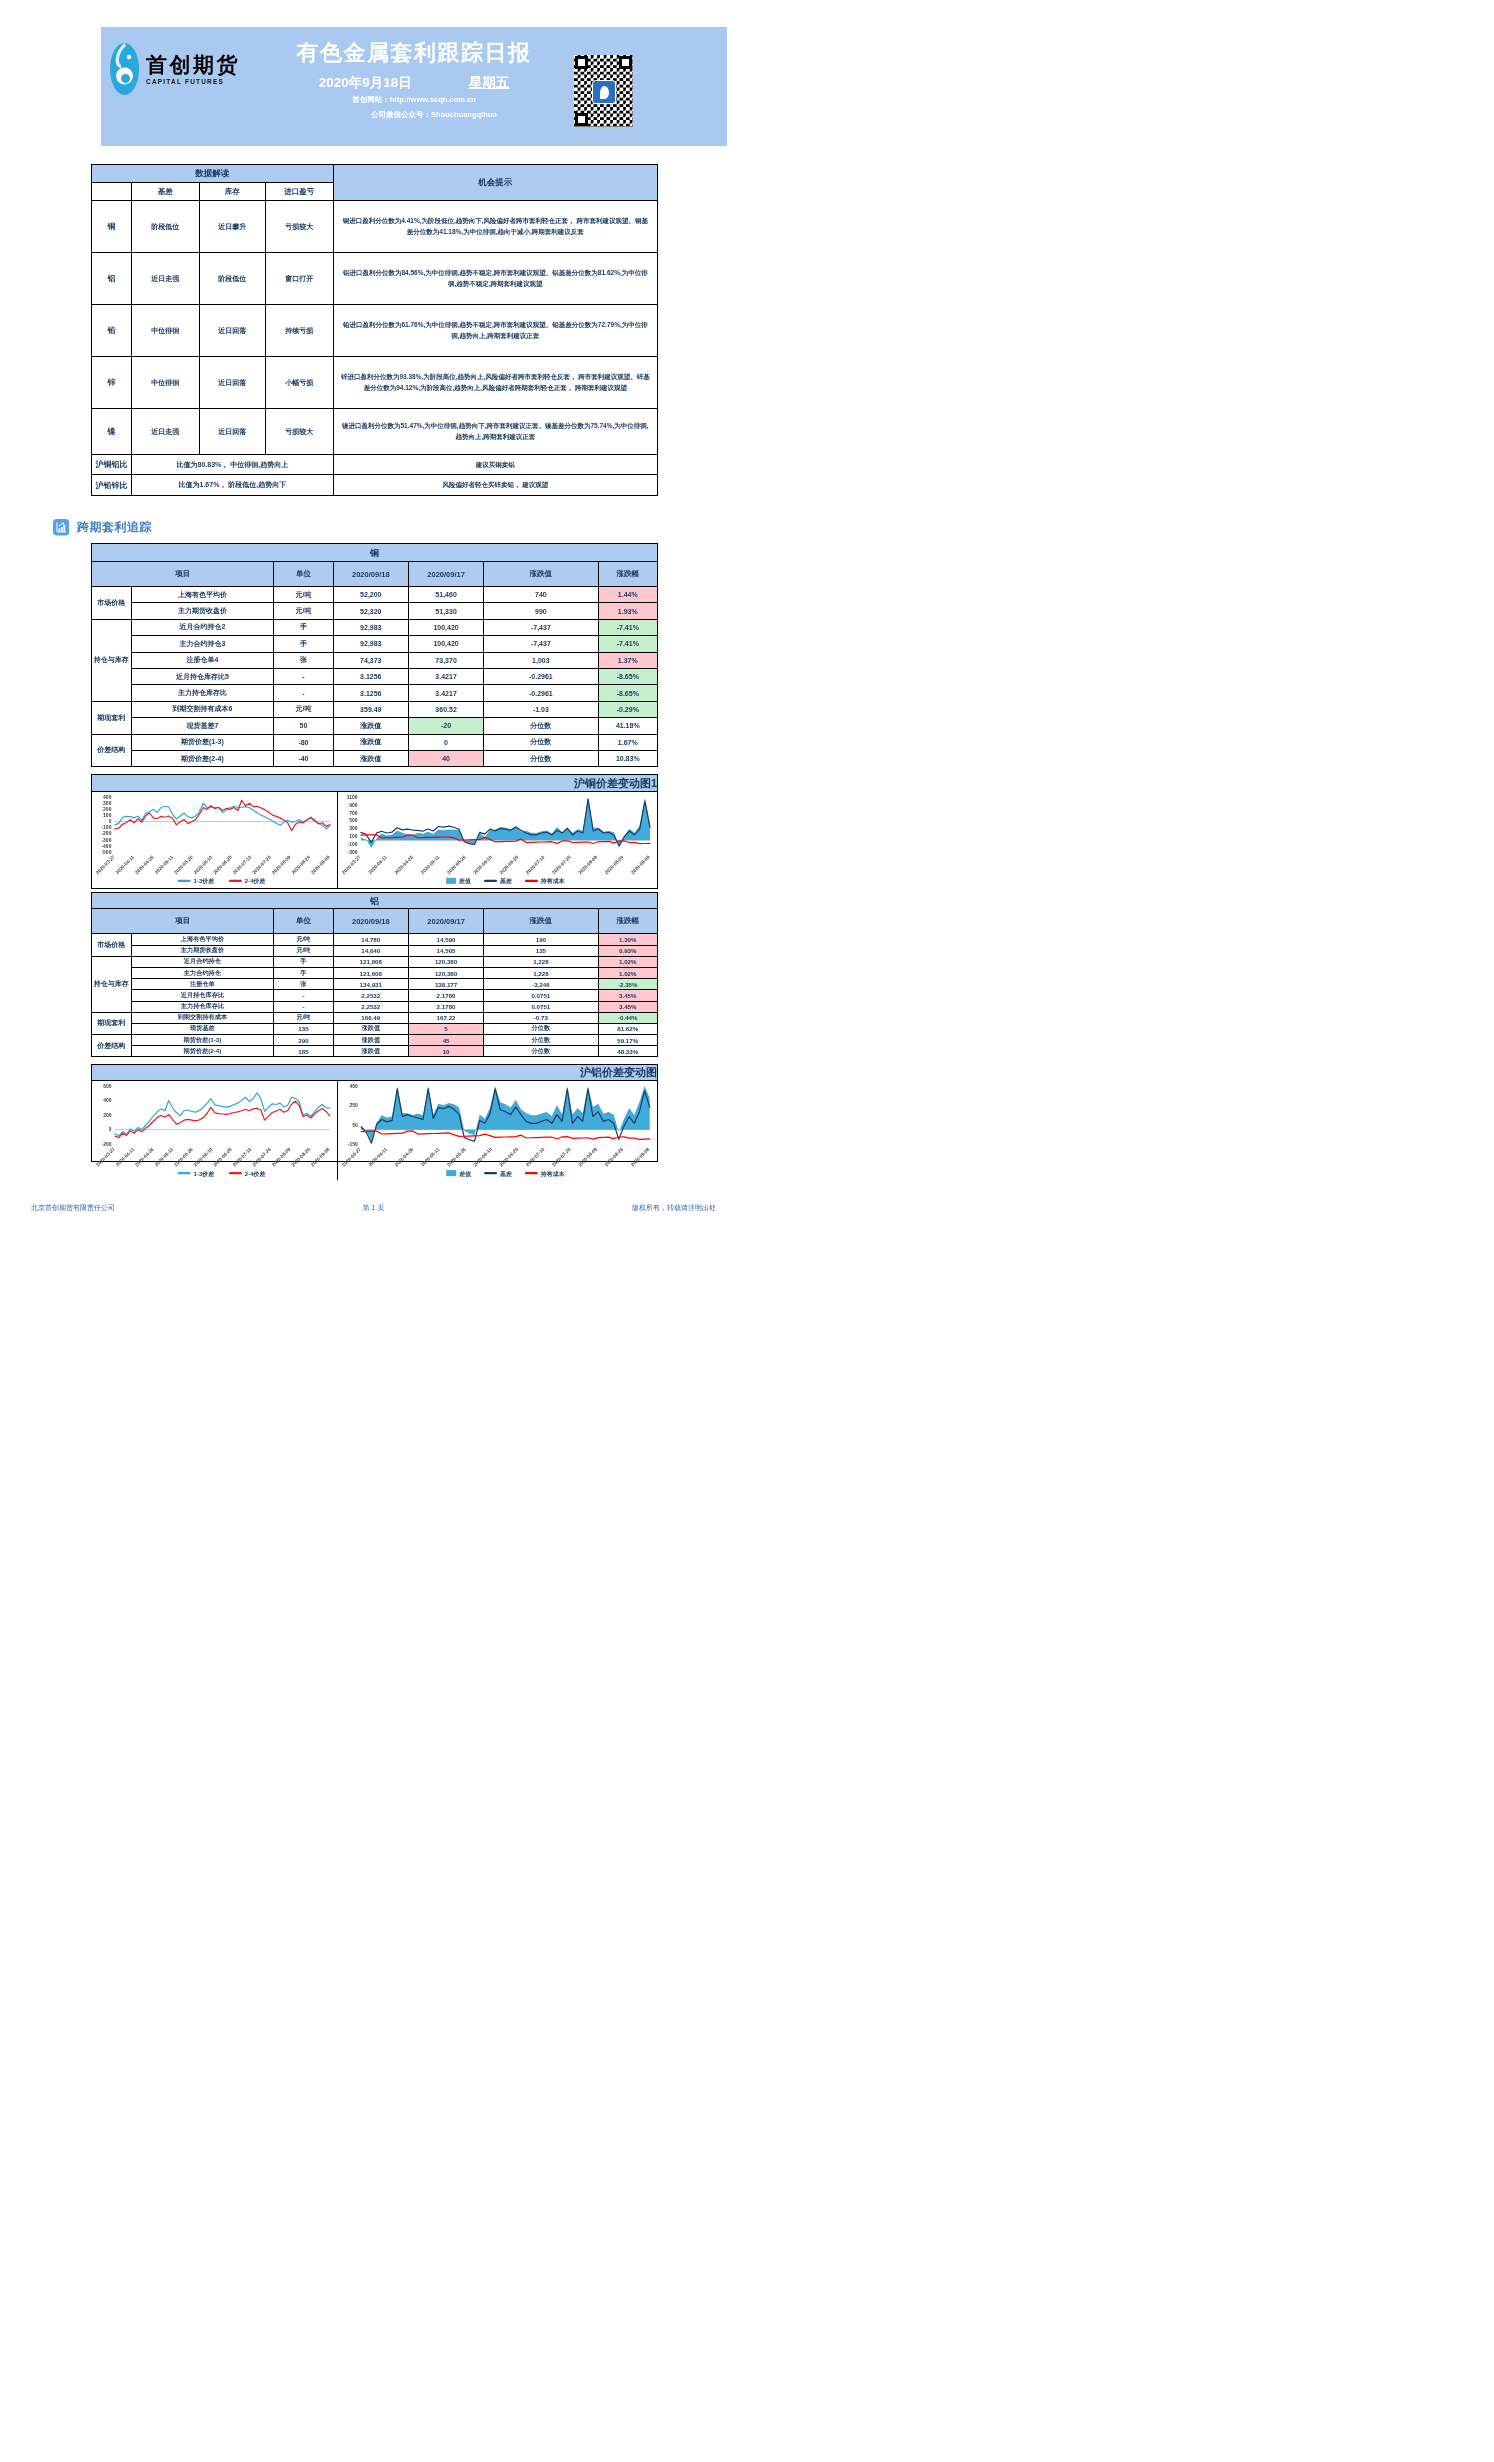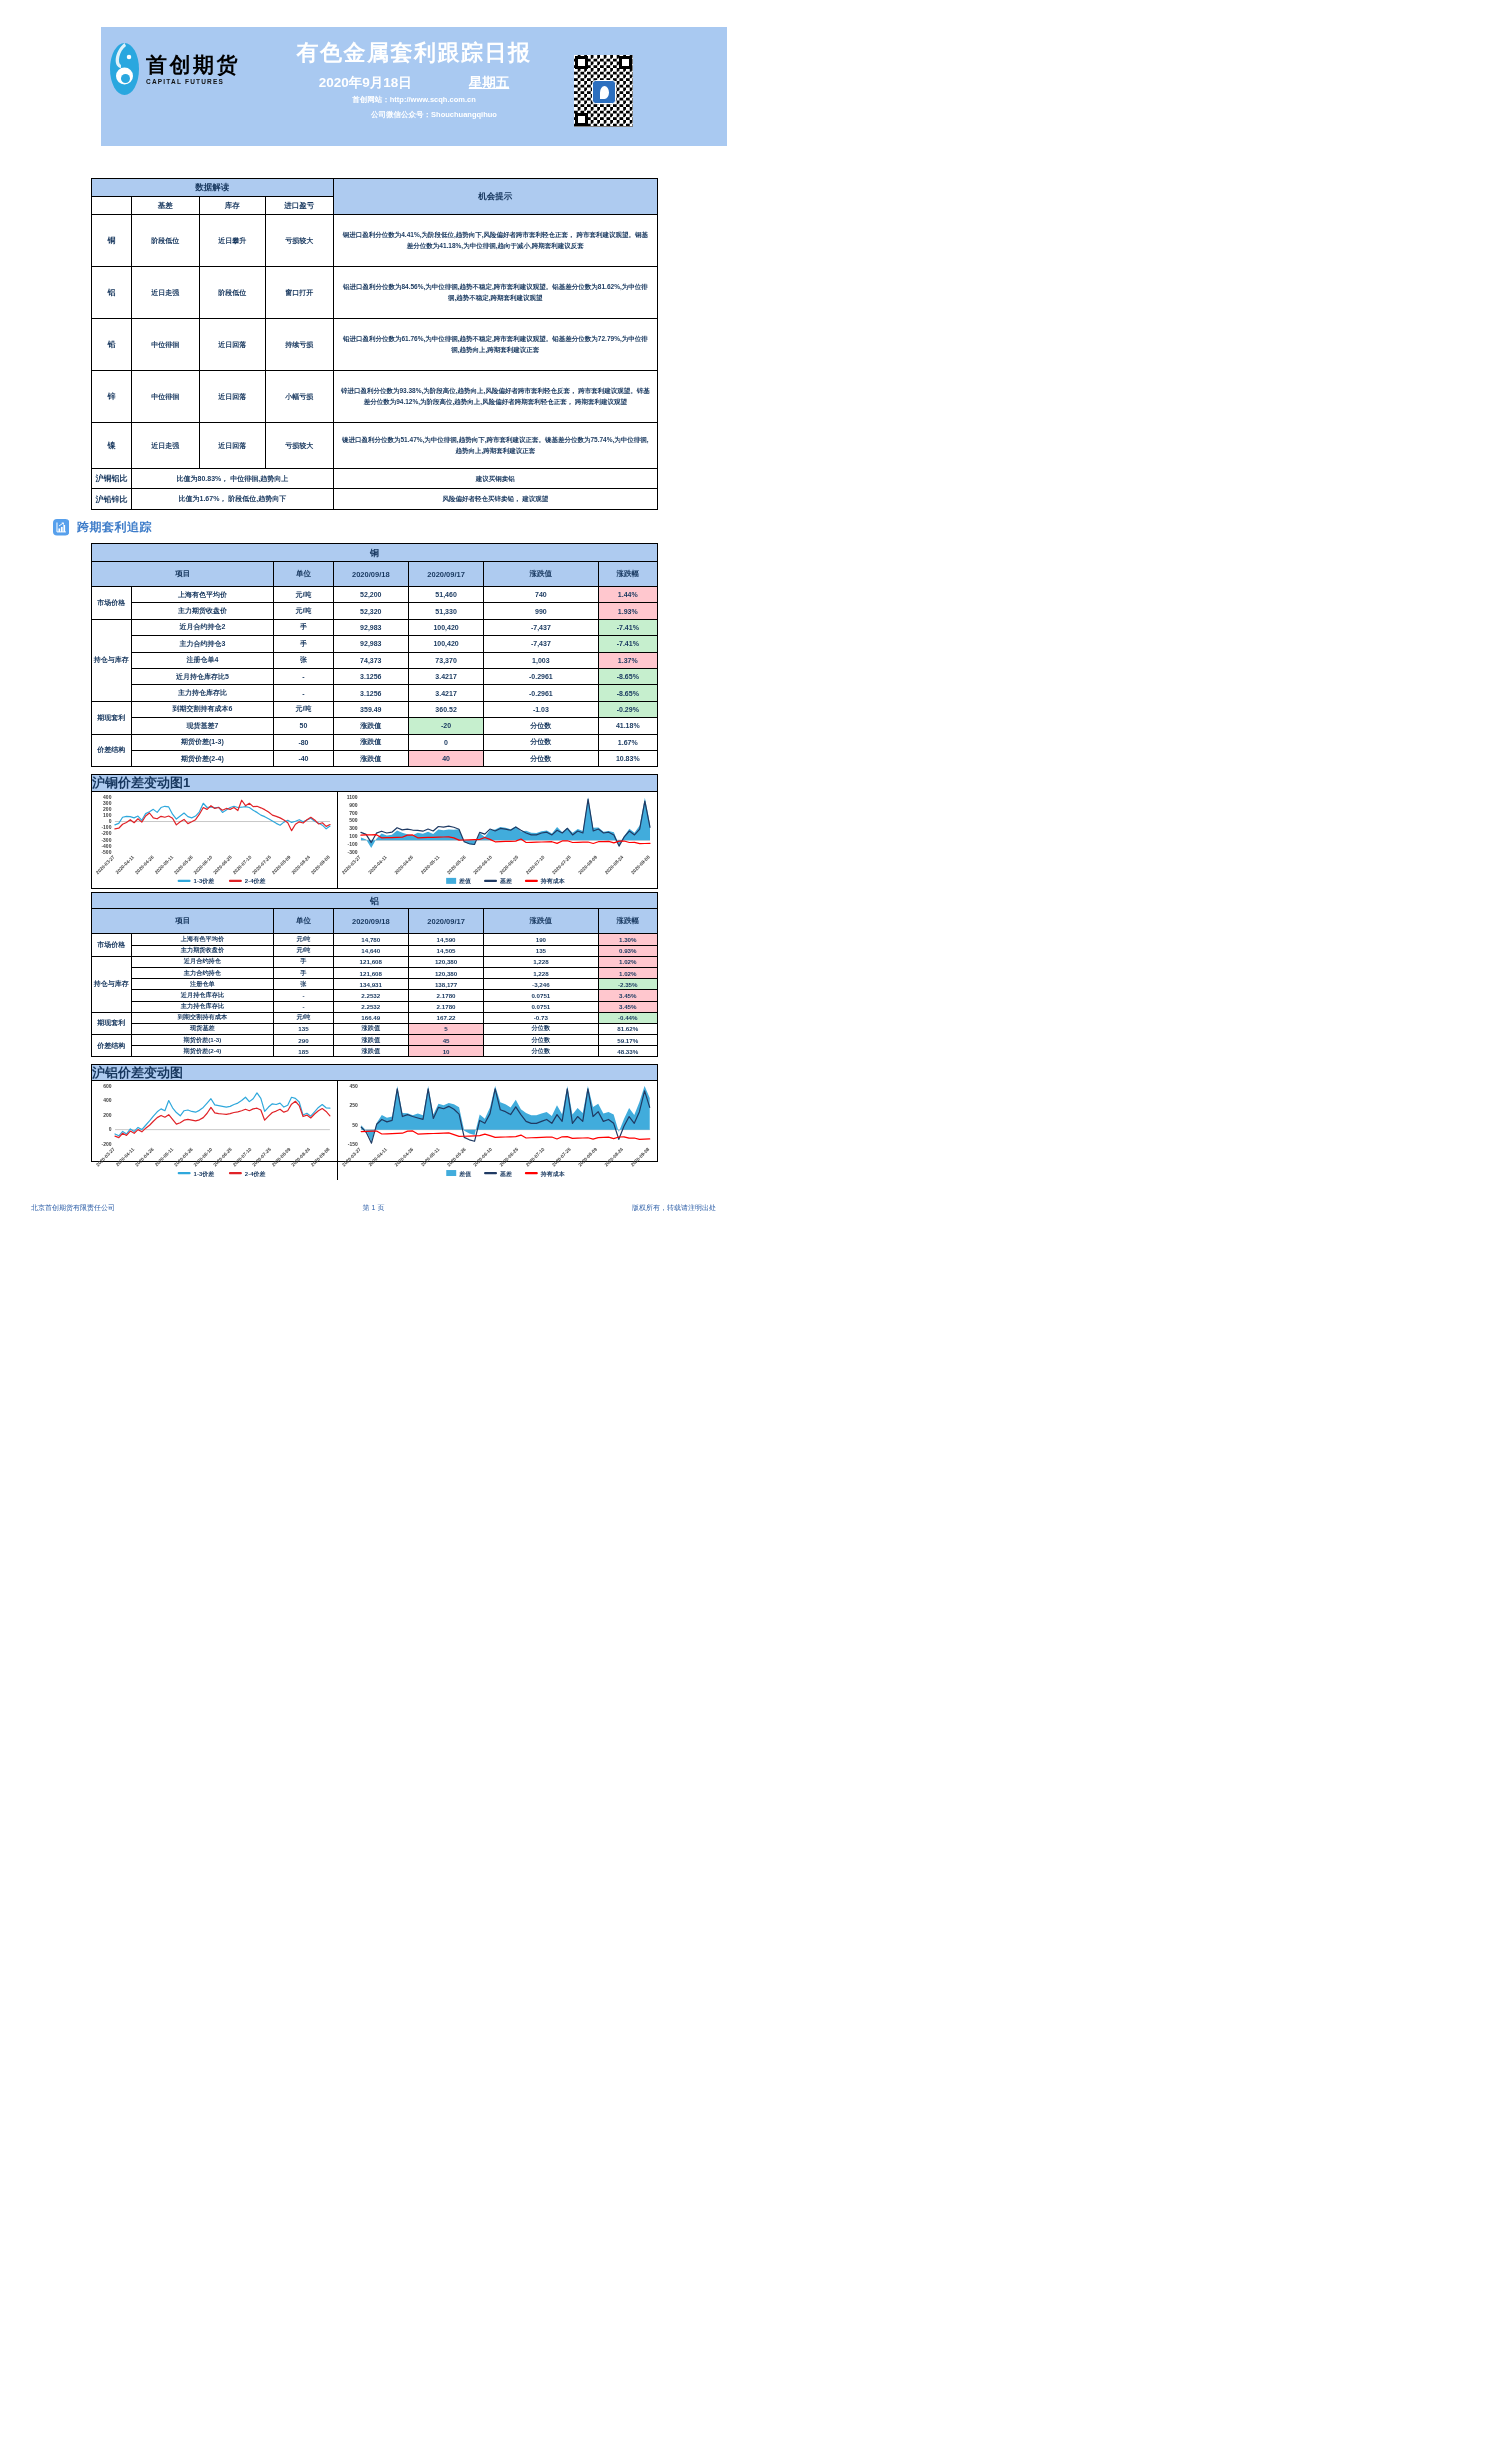--- a/index.html
+++ b/index.html
@@ -22,21 +22,21 @@
       background-image:conic-gradient(#000 90deg,#fff 90deg 180deg,#000 180deg 270deg,#fff 270deg);
       background-size:6.5px 6.5px;}
   .qr .finder{position:absolute;width:13px;height:13px;background:#fff;border:3.5px solid #000;box-sizing:border-box;}
   .qr .f1{left:1px;top:1px;} .qr .f2{right:1px;top:1px;} .qr .f3{left:1px;bottom:1px;}
   .qr-center{position:absolute;left:18.4px;top:25px;width:22px;height:22px;background:#2C6FBF;
              border:1.5px solid #fff;border-radius:3.5px;display:flex;align-items:center;justify-content:center;}
   .qr-swirl{width:9px;height:13px;background:#fff;border-radius:50% 50% 50% 0;}
 
   
   table{border-collapse:collapse;table-layout:fixed;}
-  .interp{position:absolute;left:91px;top:178px;width:567px;border:1.5px solid #000;}
+  .interp{position:absolute;left:91px;top:164px;width:567px;border:1.5px solid #000;}
   .interp th,.interp td{border:1px solid #000;border-top-width:1.5px;border-bottom-width:1.5px;
      text-align:center;vertical-align:middle;color:#17375E;font-weight:bold;padding:0;}
   .interp .hdr{background:#AECBF0;font-size:8.5px;height:17px;}
   .interp .sub{height:17px;font-size:7.5px;}
   .interp .metal-name{font-size:8px;}
   .interp .status{font-size:7px;}
   .interp .tip{font-size:6.5px;line-height:1.6;padding:1.5px 7px;}
   .r-metal{height:52px;} .r-nickel{height:46px;} .r-ratio{height:20.4px;}
   .ratio-desc{font-size:7px;}
 
@@ -58,22 +58,22 @@
   .compact td{height:10.2px;font-size:6.2px;}
   .compact th{height:22px;}
   .pct-up{background:#FFC7CE;color:#C00000;}
   .pct-down{background:#C6EFCE;color:#1E7044;}
   .cell-up{background:#FFC7CE;color:#C00000;}
   .cell-down{background:#C6EFCE;color:#1E7044;}
   .neg{color:#FF0000;}
 
   
   .chart-block{position:absolute;left:91px;width:567px;border:1.5px solid #000;background:#fff;box-sizing:border-box;}
-  .cb-title{background:#AECBF0;border-bottom:1.5px solid #000;text-align:left;font-weight:bold;
-            color:#17375E;font-size:13px;height:16.4px;line-height:16.4px;}
+  .cb-title{background:#AECBF0;border-bottom:1.5px solid #000;text-align:right;font-weight:bold;
+            color:#17375E;font-size:11px;height:16.4px;line-height:16.4px;}
   .cb-panels{display:flex;}
   .panel{position:relative;box-sizing:border-box;}
   .panel.left{width:246px;border-right:1.5px solid #000;}
   .panel.right{flex:1;}
 
   
   .footer{position:absolute;left:31px;right:31px;top:1203px;display:flex;justify-content:space-between;
           font-size:7px;color:#2D5FA8;}
 </style>
 </head>

